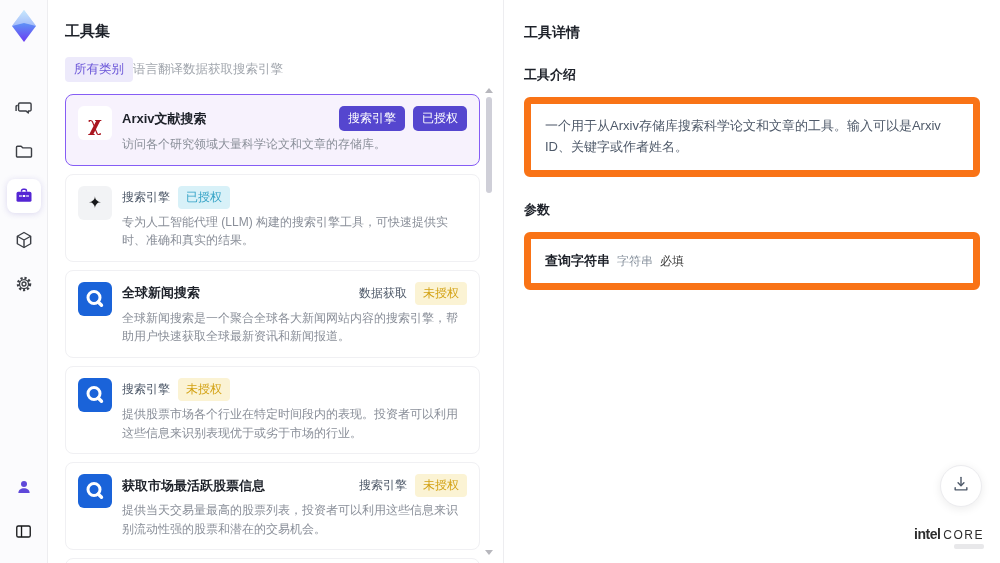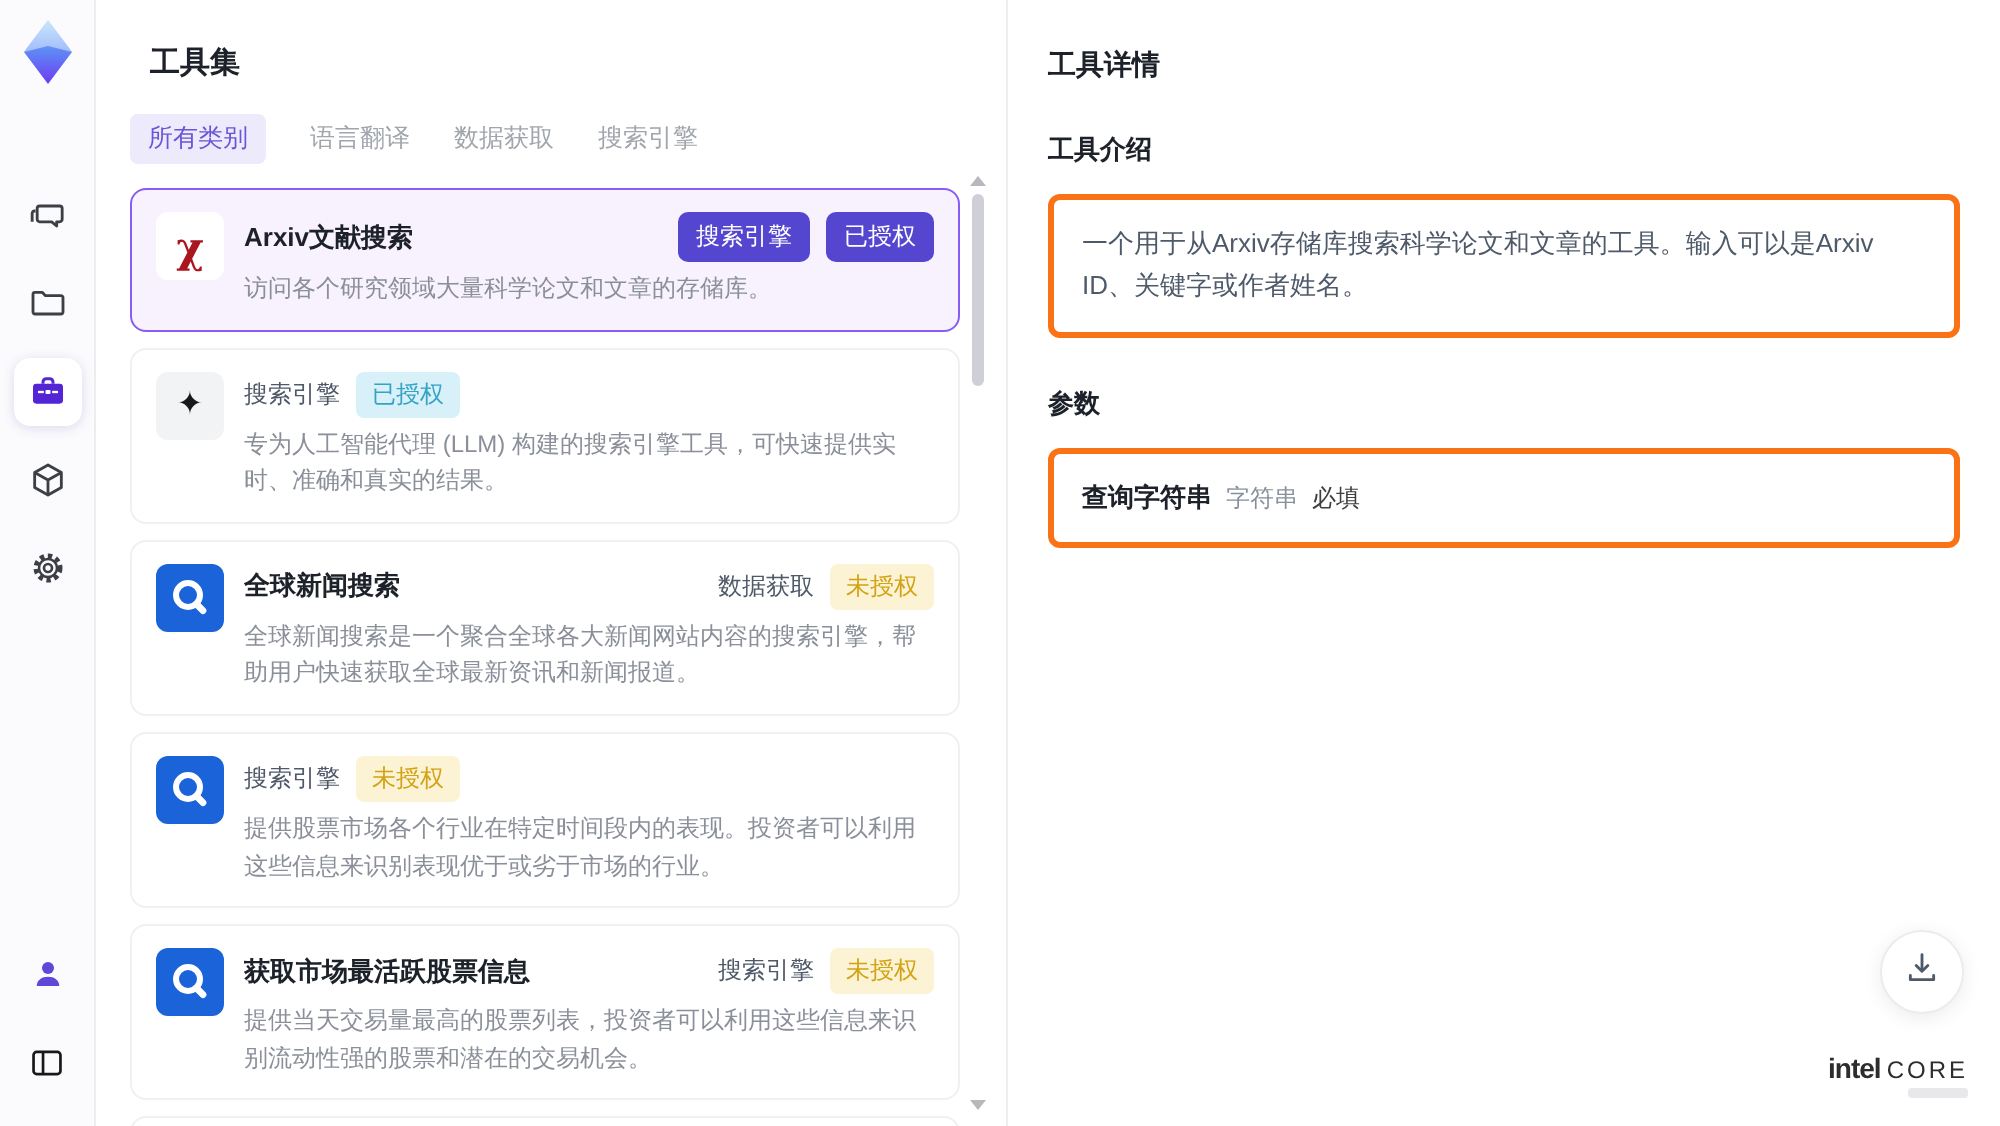--- a/index.html
+++ b/index.html
@@ -12,22 +12,22 @@
     display:flex; flex-direction:column; align-items:center; padding:8px 0 10px; }
   .logo { width:30px; height:36px; margin-bottom:42px; display:flex; align-items:center; justify-content:center; }
   .rail-btn { width:34px; height:34px; border-radius:8px; display:flex; align-items:center;
     justify-content:center; margin:5px 0; cursor:pointer; color:#3c3f45; }
   .rail-btn.active { background:#fff; box-shadow:0 1px 6px rgba(80,60,180,.18); color:#5425d4; }
   .rail-spacer { flex:1; }
   .rail svg { display:block; }
 
   
   .list-pane { width:455px; flex:none; padding:16px 23px 0 17px; position:relative; }
-  .page-title { font-size:15px; font-weight:700; margin:6px 0 16px 10px; }
-  .tabs { display:flex; align-items:center; gap:22px; margin-bottom:12px; }
+  .page-title { font-size:15px; font-weight:700; margin:6px 0 16px 0; }
+  .tabs { display:flex; align-items:center; margin-bottom:12px; }
   .tab { font-size:12.5px; color:#a1a6ad; cursor:pointer; padding:4px 0; white-space:nowrap; }
   .tab.active { background:#edeafb; color:#6a55d8; padding:4px 9px; border-radius:4px; }
 
   .cards { display:flex; flex-direction:column; }
   .card { display:flex; gap:10px; padding:11px 12px; background:#fff;
     border:1px solid #f0f0f3; border-radius:8px; margin-bottom:8px; cursor:pointer; }
   .card.selected { background:#f7f2fd; border:1.5px solid #865df5; }
   .tool-icon { width:34px; height:34px; border-radius:6px; flex:none;
     display:flex; align-items:center; justify-content:center; overflow:hidden; }
   .icon-arxiv { background:#fff; }
@@ -51,21 +51,21 @@
     flex-direction:column; align-items:center; }
   .scroll-arrow { width:0; height:0; border-left:4px solid transparent; border-right:4px solid transparent; }
   .scroll-arrow.up { border-bottom:5px solid #b7b7bd; }
   .scroll-arrow.down { border-top:5px solid #b7b7bd; margin-top:auto; }
   .scroll-thumb { width:6px; height:96px; border-radius:3px; background:#cfcfd8; margin-top:4px; }
 
   
   .detail-pane { flex:1; border-left:1px solid #ededf0; padding:16px 20px; position:relative; }
   .detail-title { font-size:14px; font-weight:700; margin-top:8px; }
   .section-heading { font-size:13px; font-weight:700; margin-top:24px; }
-  .info-box { border:3px solid #f97316; border-radius:6px; padding:12px 14px; margin-top:13px;
+  .info-box { border:7px solid #f97316; border-radius:6px; padding:12px 14px; margin-top:13px;
     font-size:13px; color:#4e5969; line-height:1.6; background:#fff; }
   .param-head { display:flex; align-items:baseline; gap:7px; }
   .param-name { font-size:13px; font-weight:700; color:#1d2129; }
   .param-type { font-size:12px; color:#86909c; }
   .param-required { font-size:12px; color:#404040; }
   .param-desc { font-size:13px; color:#4e5969; margin-top:9px; }
 
   
   .fab { position:absolute; right:18px; bottom:56px; width:42px; height:42px; border-radius:50%;
     background:#fff; border:1px solid #ececef; box-shadow:0 2px 10px rgba(0,0,0,.08);

